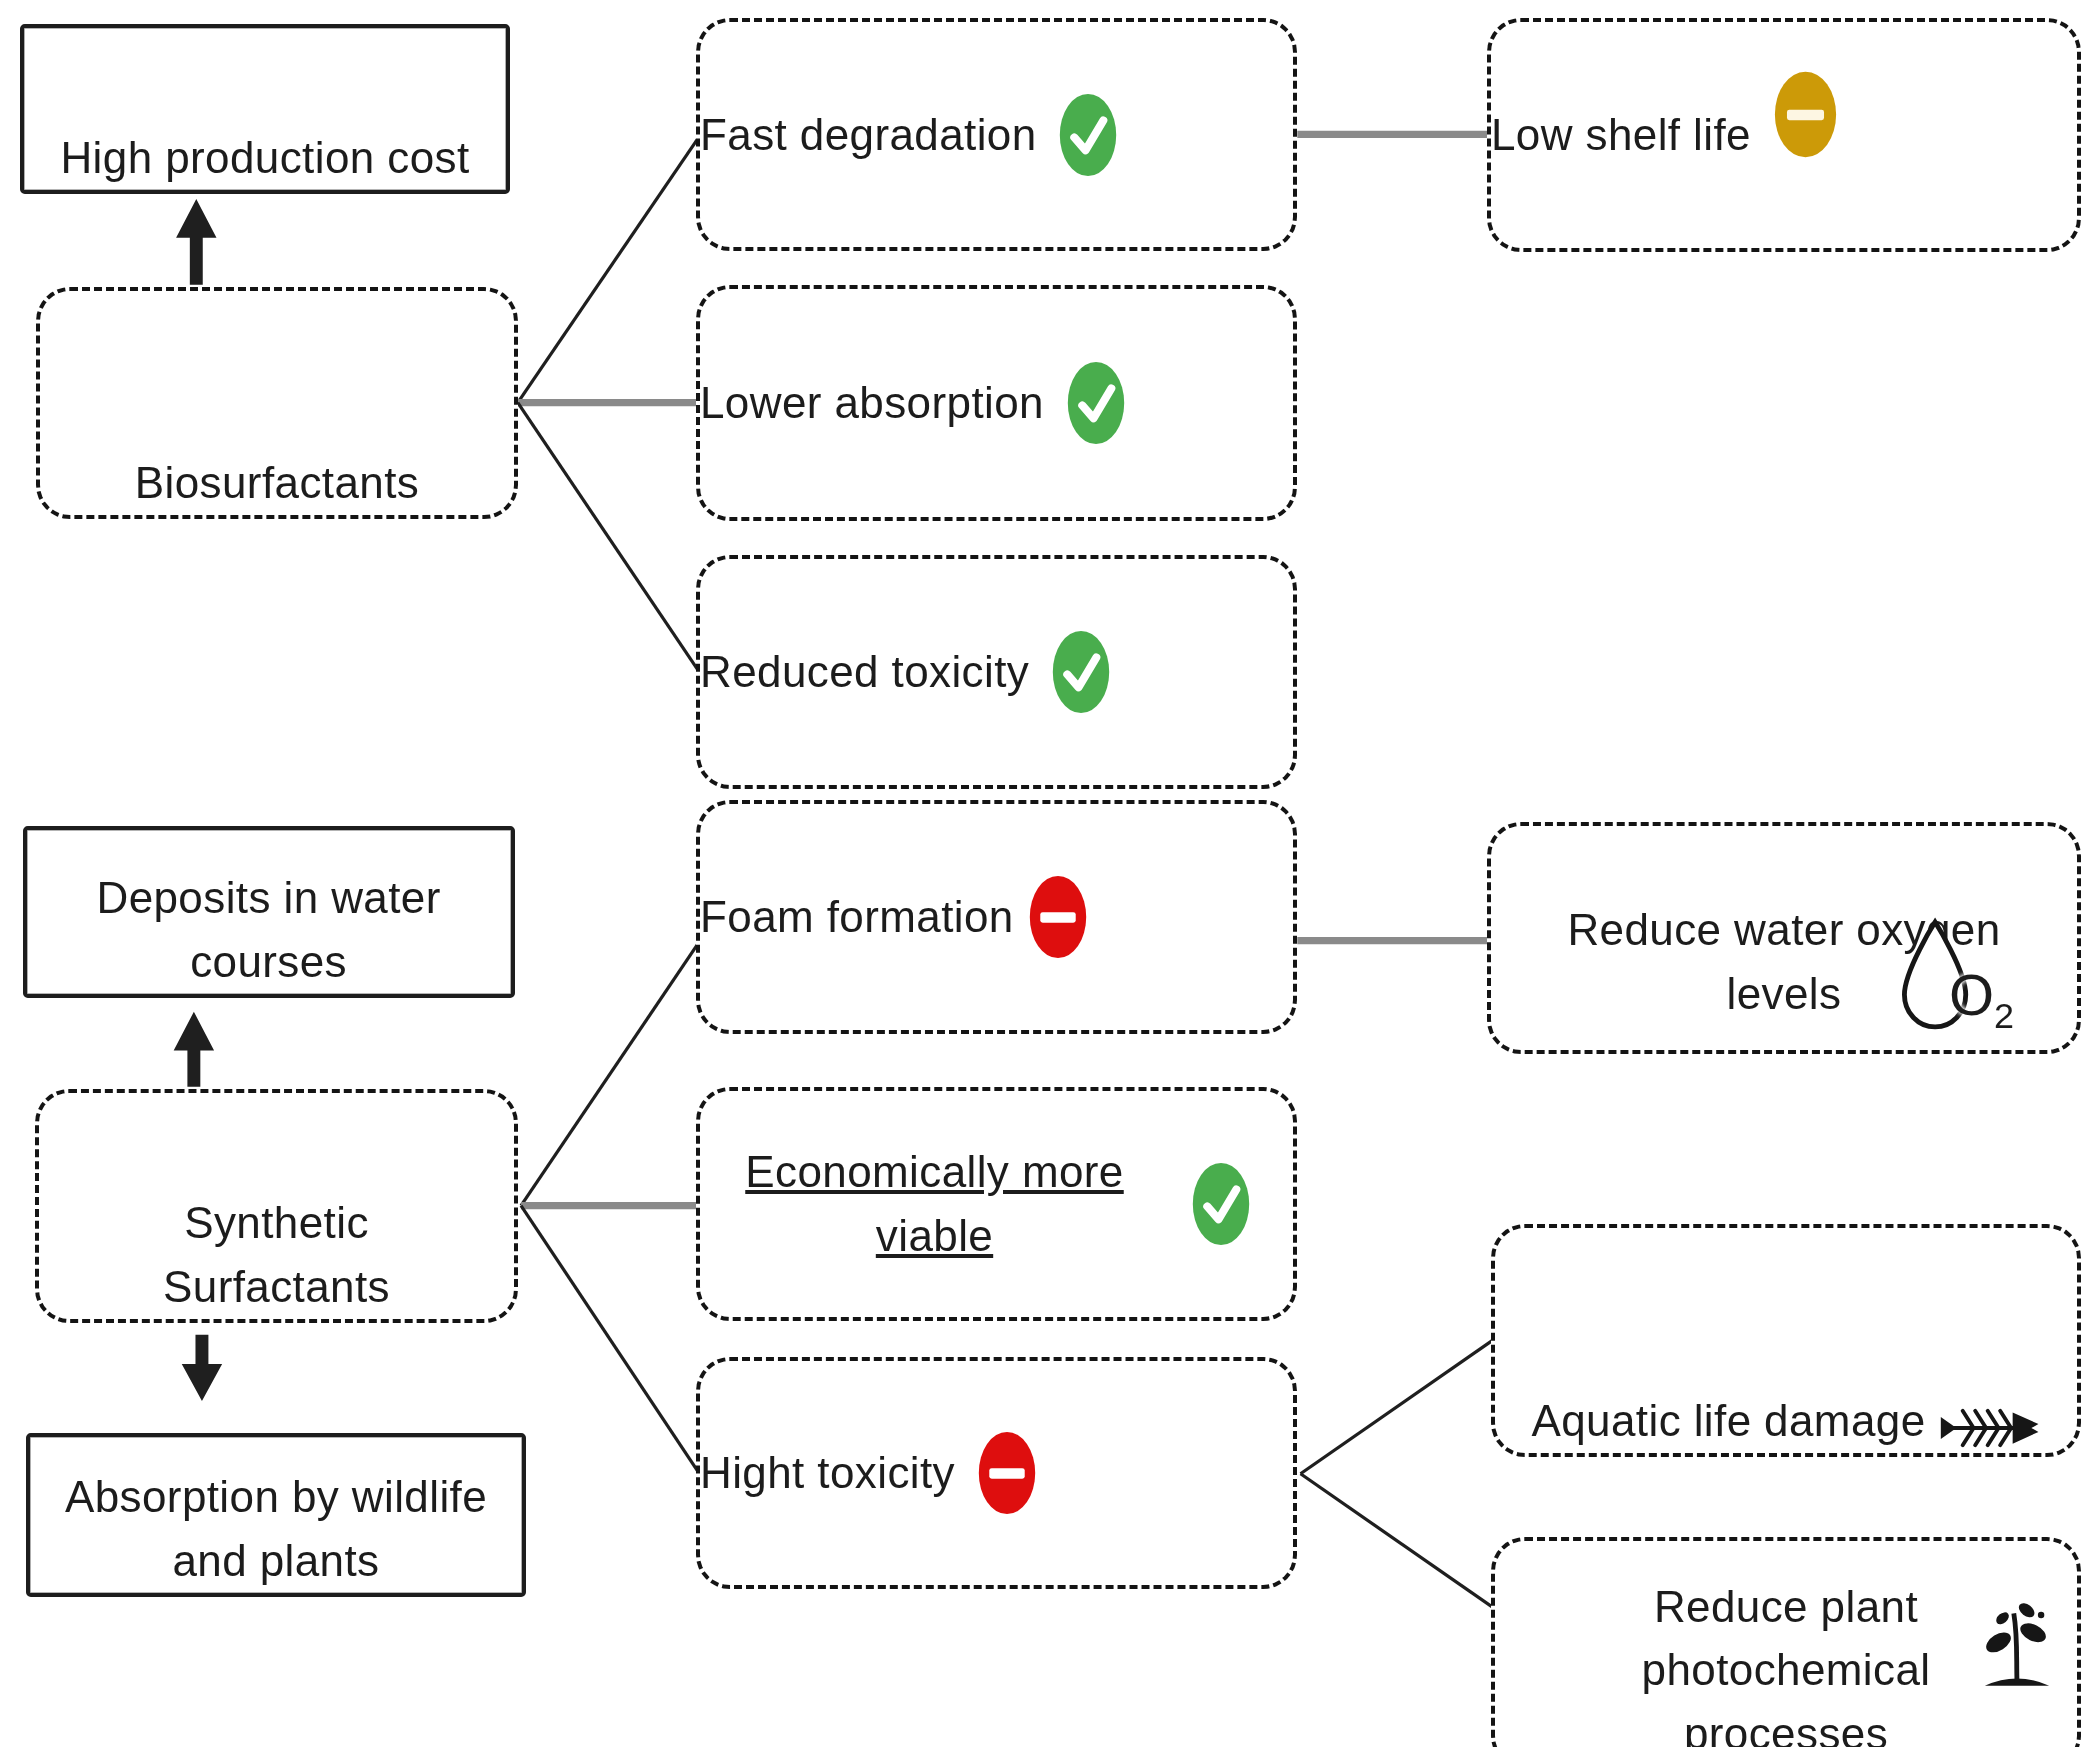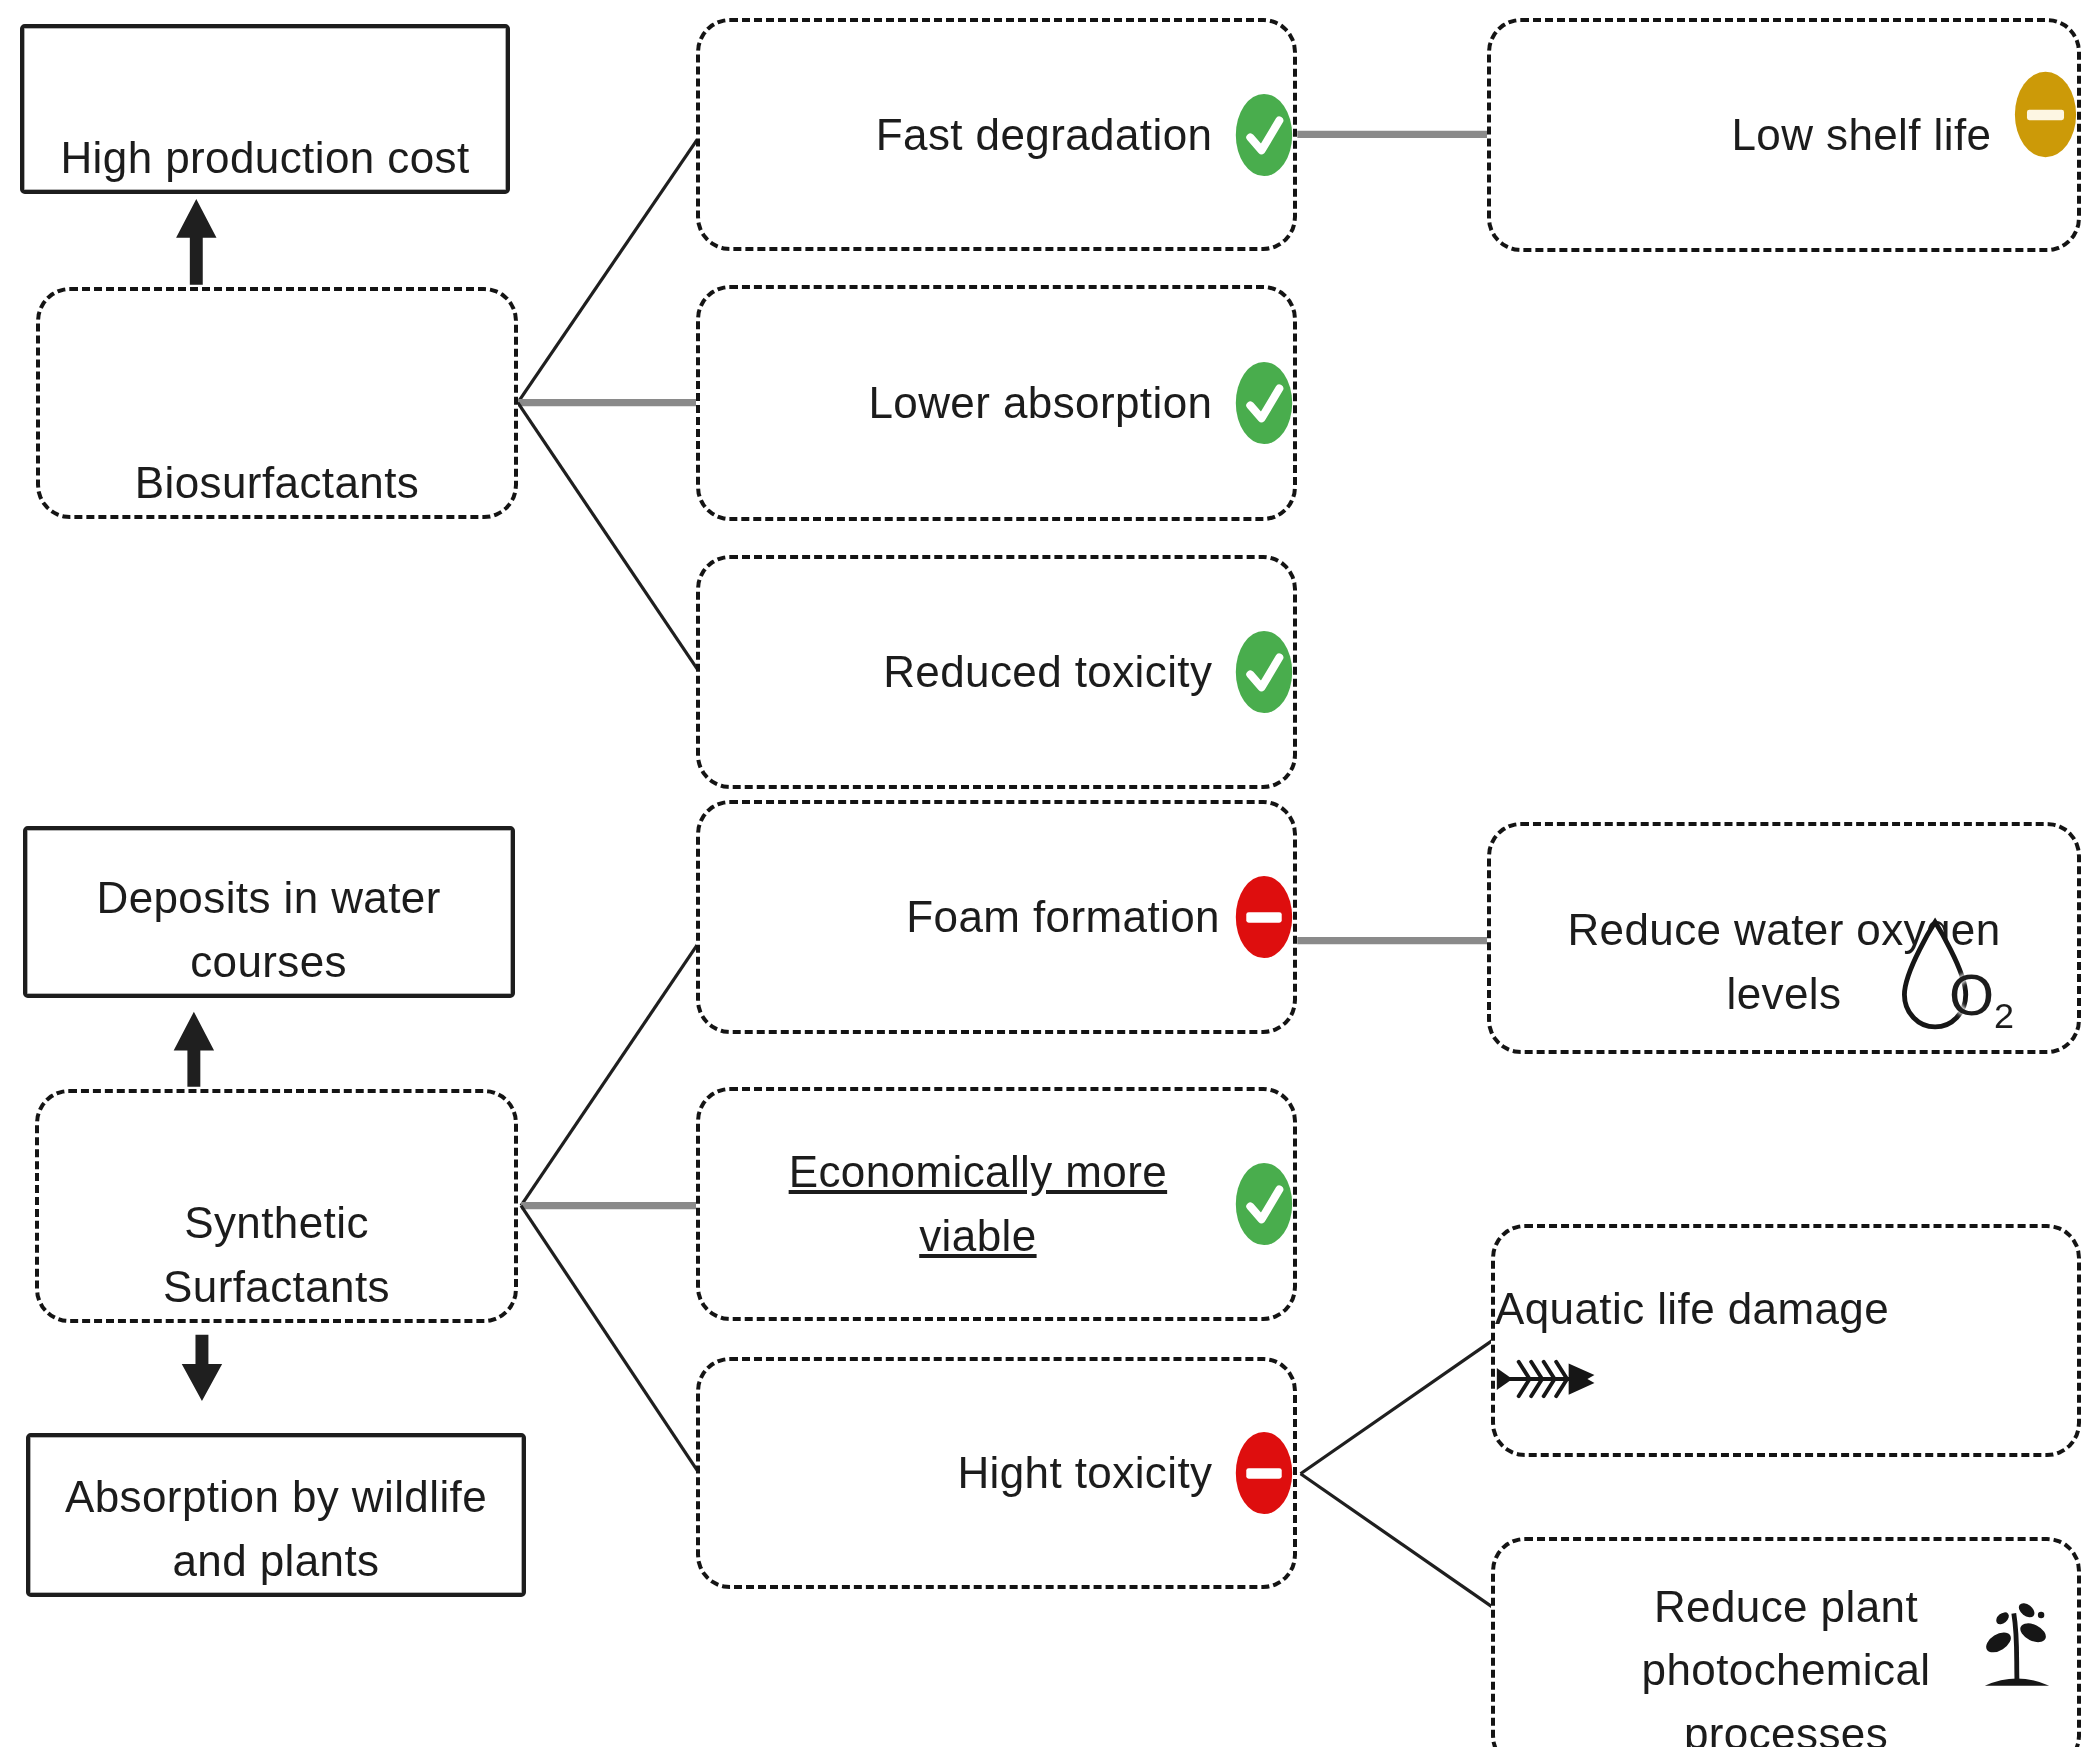--- a/index.html
+++ b/index.html
@@ -22,22 +22,22 @@
   }
   .dashed{
     border:4px dashed #141414;
     border-radius:34px;
   }
   .solid{
     border:4px solid #1d1d1d;
     border-radius:4.8px;
     box-shadow:inset 0 0 0 0.8px #9a9a9a;
   }
-  .row{display:flex;flex-direction:row;align-items:center;justify-content:flex-end;gap:22.6px;}
-  .col{display:flex;flex-direction:column;align-items:flex-start;justify-content:center;gap:13px;}
+  .row{display:flex;flex-direction:row;align-items:center;justify-content:flex-start;gap:22.6px;}
+  .col{display:flex;flex-direction:row;align-items:flex-end;justify-content:center;gap:13px;}
   .lbl{display:inline-block;}
   .status{flex:0 0 auto;}
   .raise{margin-top:-42px;}
   .o2wrap{position:absolute;right:63px;bottom:11.3px;width:121px;height:125px;}
   .o2wrap svg{position:absolute;left:0;top:0;}
   .o2{
     position:absolute;right:0;bottom:4.8px;
     font-size:58px;line-height:1;letter-spacing:0;
     text-shadow:0 0 4.8px #fff,0 0 4.8px #fff;
     background:transparent;

